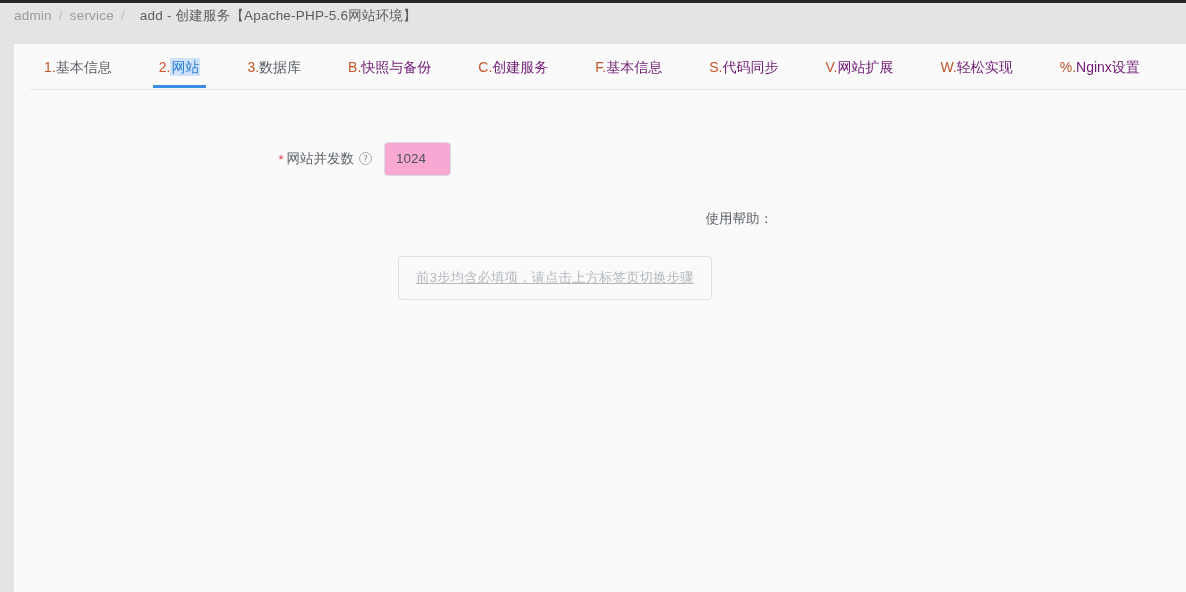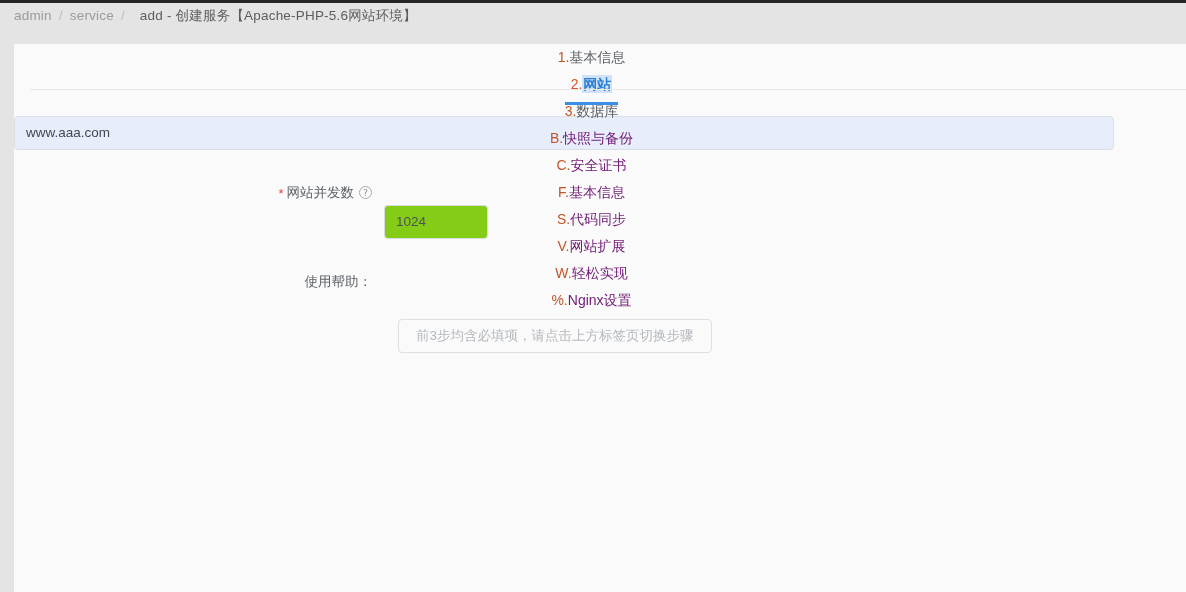--- a/index.html
+++ b/index.html
@@ -57,21 +57,20 @@
 
   
   .tabs {
     position: relative;
     height: 46px;
     background: #fafafa;
     display: flex;
     align-items: center;
     padding-left: 30px;
     white-space: nowrap;
-    flex-direction: column;
   }
   .tabs::after {
     content: "";
     position: absolute;
     left: 16px;
     right: 0;
     bottom: 0;
     height: 1px;
     background: #e8e8e8;
   }
@@ -84,21 +83,20 @@
     cursor: pointer;
     line-height: 1;
     top: 6px;
   }
   .tab .num { color: #c0562a; }
   .tab.active .num { color: #d8542a; }
   .tab.active .txt {
     color: #2b7fd4;
     background: #cfe2f7;
     padding: 1px 1px;
-    font-weight: bold;
   }
   .tab.active::after {
     content: "";
     position: absolute;
     left: -6px;
     right: -6px;
     bottom: -1px;
     height: 3px;
     background: #3a8ee6;
     z-index: 2;
@@ -159,24 +157,23 @@
     border-radius: 4px;
     outline: none;
   }
   input.domain {
     width: 1100px;
     background: #e8edfb;
     border: 1px solid #dadfe6;
     color: #43484d;
   }
   input.concurrency {
-    width: 104px;
-    background: #84cc16;
+    width: 67px;
+    background: #f9a8d4;
     border: 1px solid #d9dcdf;
-    margin-top: 29px;
   }
 
   
   .helpbox {
     width: 1100px;
     border: 1px solid #b9cde1;
     background: #fafbff;
     border-radius: 3px;
     padding: 9px 0 10px 12px;
   }
@@ -194,25 +191,26 @@
     margin-top: 27px;
   }
   .submit {
     margin-left: 384px;
     border: 1px solid #dcdfe3;
     background: #fafafa;
     color: #b4b9be;
     font-family: "Liberation Sans", "DejaVu Sans", sans-serif;
     font-size: 13.5px;
     border-radius: 4px;
-    height: 34px;
+    height: 44px;
     line-height: 32px;
     padding: 0 17px;
     cursor: not-allowed;
     white-space: nowrap;
+    text-decoration: underline;
   }
 </style>
 </head>
 <body>
 
 <div class="topbar"></div>
 
 <div class="breadcrumb">
   <span class="crumb-muted">admin</span>
   <span class="crumb-sep">/</span>
@@ -221,46 +219,43 @@
   <span class="crumb-current">add  -  创建服务【Apache-PHP-5.6网站环境】</span>
 </div>
 
 <div class="card">
 
   <div class="tabs" id="tab-bar">
       <div class="tab strong"><span class="num">1.</span><span class="txt">基本信息</span></div>
       <div class="tab active"><span class="num">2.</span><span class="txt">网站</span></div>
       <div class="tab strong"><span class="num">3.</span><span class="txt">数据库</span></div>
       <div class="tab dim"><span class="num">B.</span><span class="txt">快照与备份</span></div>
-      <div class="tab dim"><span class="num">C.</span><span class="txt">安全证书</span></div>
+      <div class="tab dim"><span class="num">C.</span><span class="txt">创建服务</span></div>
       <div class="tab dim"><span class="num">F.</span><span class="txt">基本信息</span></div>
       <div class="tab dim"><span class="num">S.</span><span class="txt">代码同步</span></div>
       <div class="tab dim"><span class="num">V.</span><span class="txt">网站扩展</span></div>
       <div class="tab dim"><span class="num">W.</span><span class="txt">轻松实现</span></div>
       <div class="tab dim"><span class="num">%.</span><span class="txt">Nginx设置</span></div>
     </div>
 
   <div class="form">
 
     <div class="row">
-      <div class="field">
-        <input class="text domain" type="text" value="www.aaa.com" placeholder="www.aaa.com" style="">
-      </div>
     </div>
 
     <div class="row" style="margin-top:26px;">
       <div class="label">
         <span class="req">*</span><span>网站并发数</span><span class="qmark">?</span>
       </div>
       <div class="field">
         <input class="text concurrency" type="text" value="1024" placeholder="1024" style="">
       </div>
     </div>
 
-    <div class="row" style="margin-top:26px;">
+    <div class="row" style="margin-top:26px;justify-content:center;">
       <div class="label nohint">使用帮助：</div>
     </div>
 
     <div class="submitrow">
       <button class="submit" disabled="">前3步均含必填项，请点击上方标签页切换步骤</button>
     </div>
 
   </div>
 </div>
 

